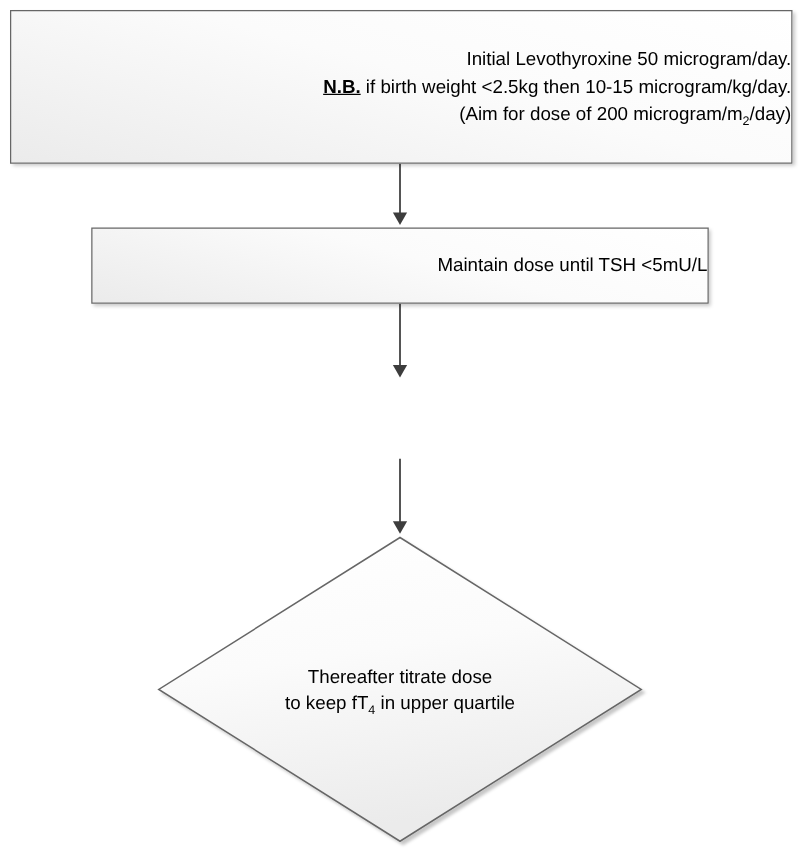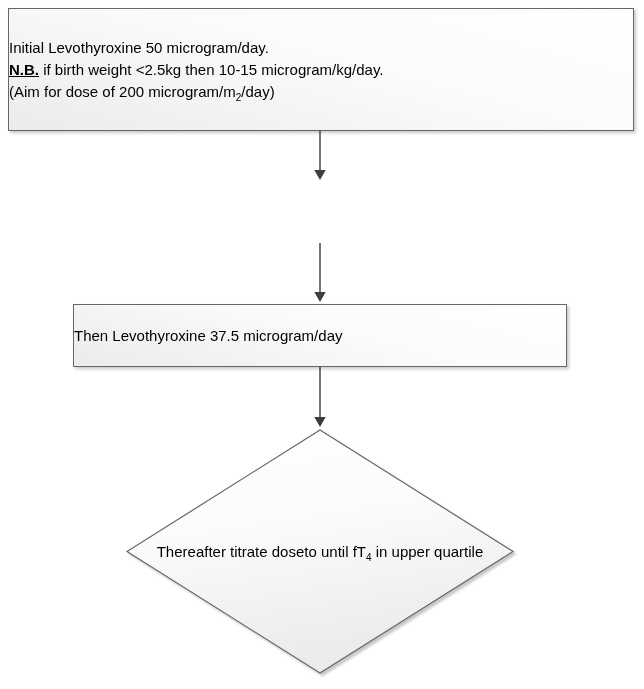--- a/index.html
+++ b/index.html
@@ -15,39 +15,40 @@
     color: #000000;
     overflow: hidden;
   }
   .pbox {
     position: absolute;
     border: 1px solid #666666;
     background: linear-gradient(195deg, #ffffff 0%, #fbfbfb 45%, #ebebeb 100%);
     box-shadow: 2px 2px 3px rgba(0,0,0,0.22);
     display: flex;
     flex-direction: column;
-    align-items: flex-start;
+    align-items: flex-end;
     justify-content: center;
     text-align: center;
   }
   .pbox .line { display: block; }
   #box1 { left: 8px;  top: 8px;   width: 626px; height: 123px; line-height: 22px; }
   #box2 { left: 73px; top: 182px; width: 494px; height: 61px; }
   #box3 { left: 73px; top: 304px; width: 494px; height: 63px; }
   .arrow-layer {
     position: absolute;
     left: 0; top: 0;
     width: 644px; height: 689px;
     pointer-events: none;
   }
   .diamond-label {
     position: absolute;
     left: 127px; top: 430px;
     width: 386px; height: 243px;
     display: flex;
+    flex-direction: column;
     align-items: center;
     justify-content: center;
     text-align: center;
   }
   sub { font-size: 10px; line-height: 0; }
   b { font-weight: bold; text-decoration: underline; }
 </style>
 </head>
 <body>
 
@@ -80,23 +81,23 @@
 
     <polygon points="320,430 513,551.5 320,673 127,551.5" fill="url(#shapeGrad)" stroke="#666666" stroke-width="1.2" filter="url(#softShadow)"></polygon>
   </svg>
 
   <div class="pbox" id="box1">
     <span class="line">Initial Levothyroxine 50 microgram/day.</span>
     <span class="line"><b>N.B.</b><span> if birth weight &lt;2.5kg then 10-15 microgram/kg/day.</span></span>
     <span class="line"><span>(Aim for dose of 200 microgram/m</span><sub>2</sub><span>/day)</span></span>
   </div>
 
+  <div class="pbox" id="box2">
+    <span class="line">Maintain dose until TSH &lt;5mU/L</span>
+  </div>
 
-  <div class="pbox" id="box3">
-    <span class="line">Then Levothyroxine 37.5 microgram/day</span>
-  </div>
 
   <div class="diamond-label">
     <span class="line">Thereafter titrate dose</span>
-    <span class="line"><span>to until fT</span><sub>4</sub><span> in upper quartile</span></span>
+    <span class="line"><span>to keep fT</span><sub>4</sub><span> in upper quartile</span></span>
   </div>
 
 </div>
 
 </body></html>

